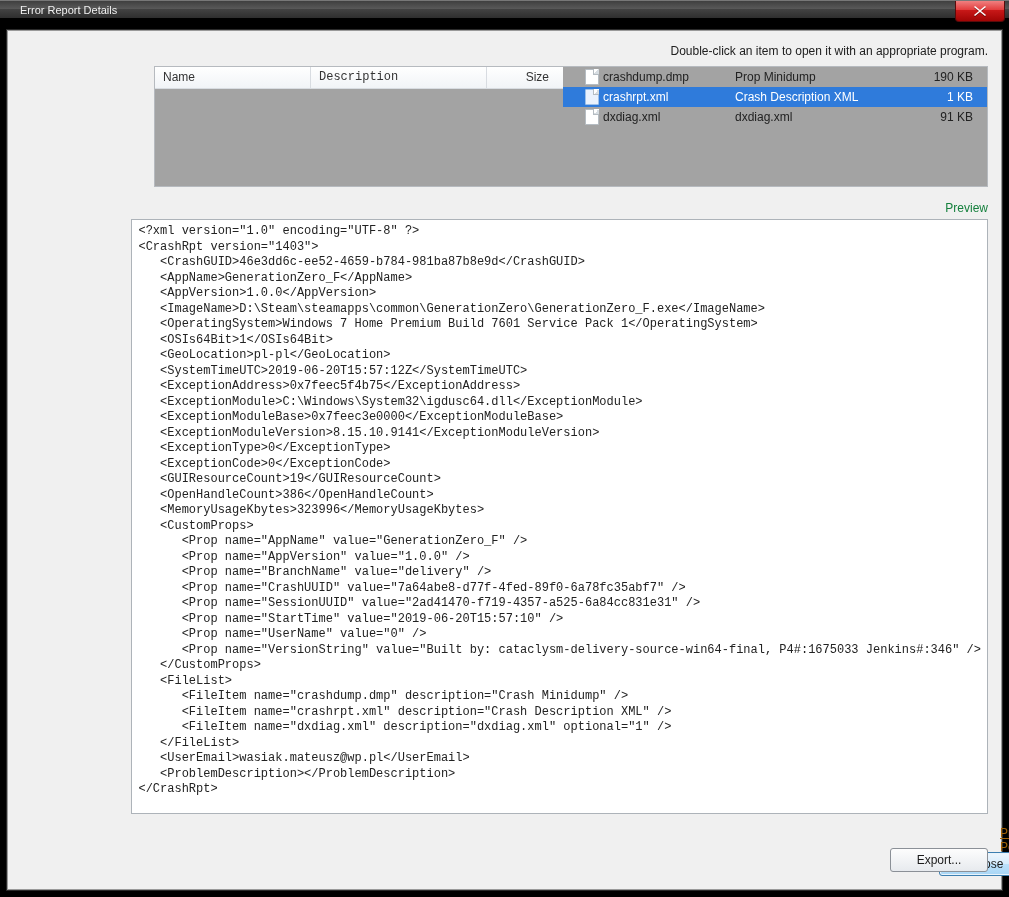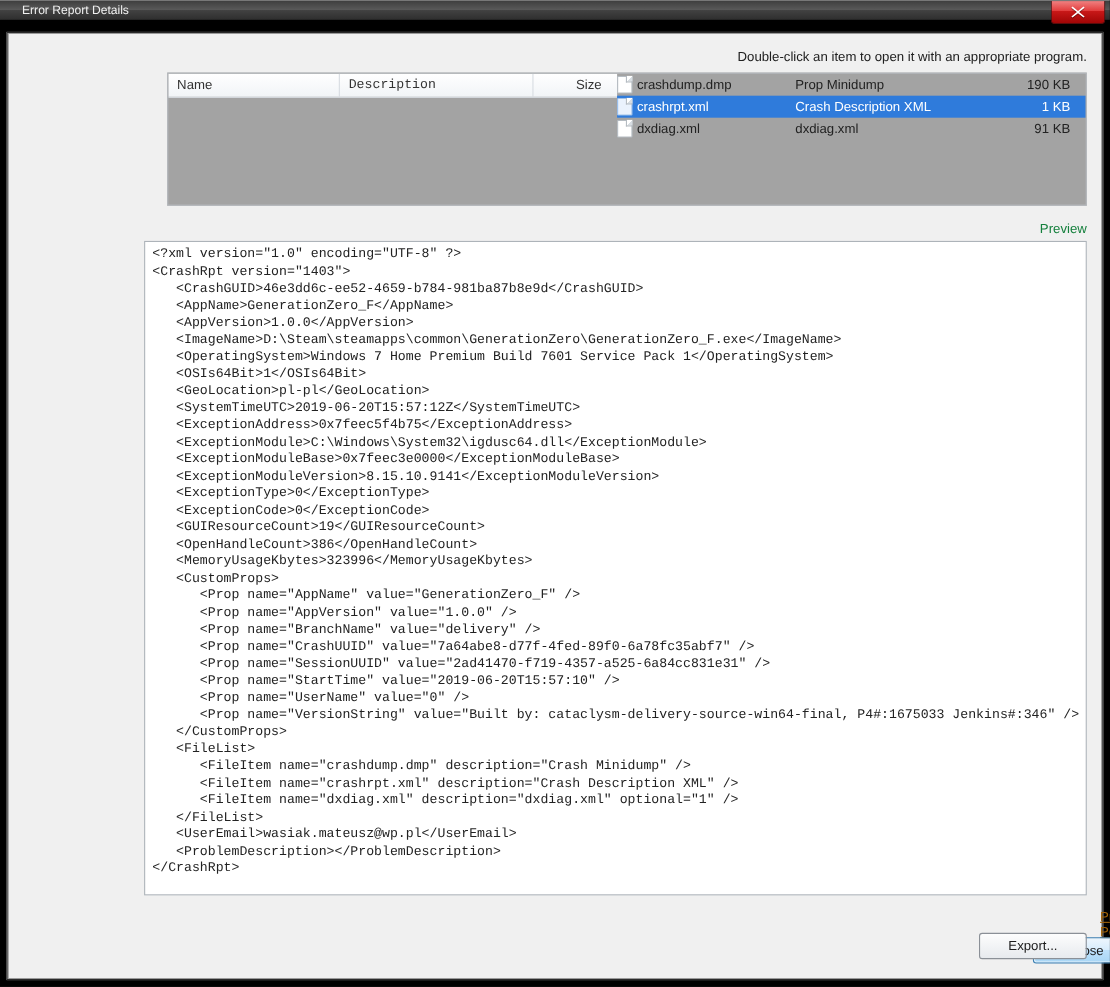--- a/index.html
+++ b/index.html
@@ -79,23 +79,22 @@
   }
   .th:last-child { border-right: none; }
   .th-name { width: 156px; }
   .th-desc { width: 176px; font-family: Liberation Mono, monospace; }
   .th-size { width: 76px; text-align: right; padding-right: 14px; }
   .tbody { flex: 1; }
   .row {
     display: flex;
     align-items: center;
     height: 20px;
-    padding-left: 0;
+    padding-left: 22px;
     color: #222;
-    gap: 12px;
   }
   .row.selected {
     background: #2f7bdb;
     color: #ffffff;
   }
   .cell-name { width: 150px; display: flex; align-items: center; gap: 4px; }
   .cell-desc { width: 176px; }
   .cell-size { width: 76px; text-align: right; padding-right: 14px; }
   .file-icon {
     width: 14px; height: 16px;

